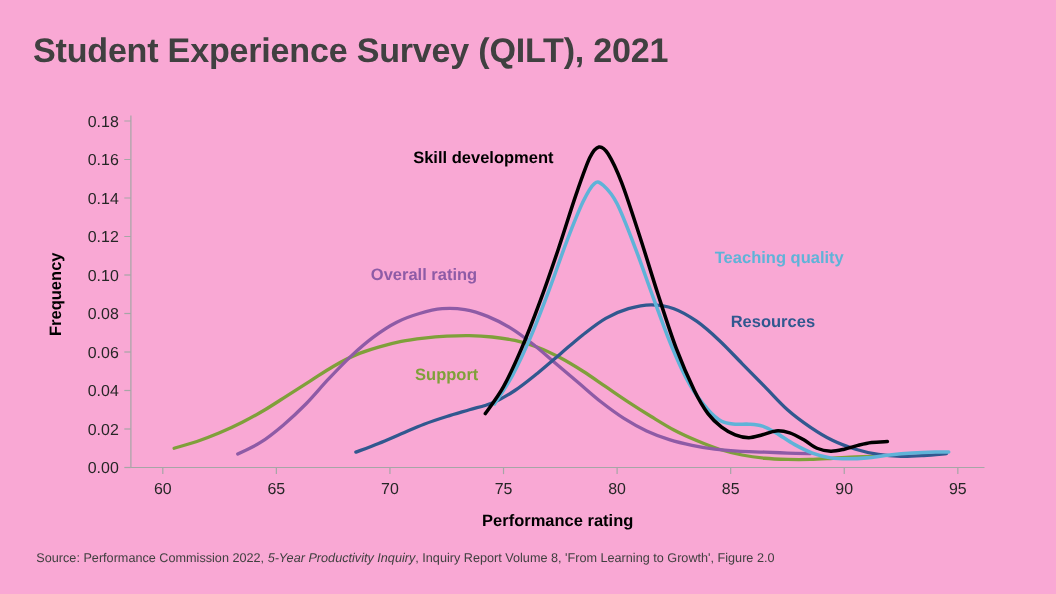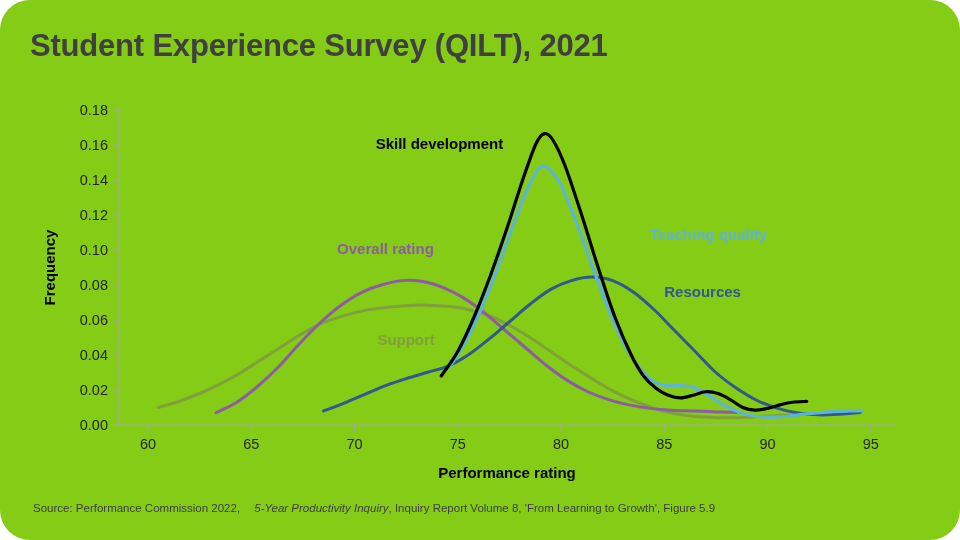--- a/index.html
+++ b/index.html
@@ -12,22 +12,21 @@
     height: 540px;
     font-family: "Liberation Sans", sans-serif;
     overflow: hidden;
     position: relative;
   }
   #slide {
     position: absolute;
     left: 0; top: 0;
     width: 960px;
     height: 540px;
-    background: #84cc16;
-    border-radius: 30px;
+    background: #f9a8d4;
   }
   #chart-title {
     position: absolute;
     left: 30px;
     top: 28px;
     font-size: 31px;
     font-weight: bold;
     color: #404040;
     letter-spacing: -0.2px;
     white-space: nowrap;
@@ -73,21 +72,21 @@
     stroke-linejoin: round;
   }
   #source-note {
     position: absolute;
     left: 33px;
     top: 502px;
     font-size: 11.5px;
     color: #404040;
     white-space: nowrap;
   }
-  #source-note i { font-style: italic; margin-left: 11px; }
+  #source-note i { font-style: italic; }
 </style>
 </head>
 <body>
 
 <div id="slide">
 
   <div id="chart-title">Student Experience Survey (QILT), 2021</div>
 
   <div id="plot-wrap">
     <svg id="plot-svg" width="960" height="390" viewBox="0 0 960 390">
@@ -148,16 +147,16 @@
           <text x="406.125" y="250.375" class="series-label" fill="#7FA03A" text-anchor="middle">Support</text>
         </g>
       <g id="svg-axis-titles">
           <text x="507" y="383" class="axis-title" text-anchor="middle">Performance rating</text>
           <text x="0" y="0" class="axis-title" text-anchor="middle" transform="translate(55,172.5) rotate(-90)">Frequency</text>
         </g>
     </svg>
   </div>
 
   <div id="source-note">
-    <span>Source: Performance Commission 2022, </span><i>5-Year Productivity Inquiry</i><span>, Inquiry Report Volume 8, 'From Learning to Growth', Figure 5.9</span>
+    <span>Source: Performance Commission 2022, </span><i>5-Year Productivity Inquiry</i><span>, Inquiry Report Volume 8, 'From Learning to Growth', Figure 2.0</span>
   </div>
 
 </div>
 
 </body></html>

